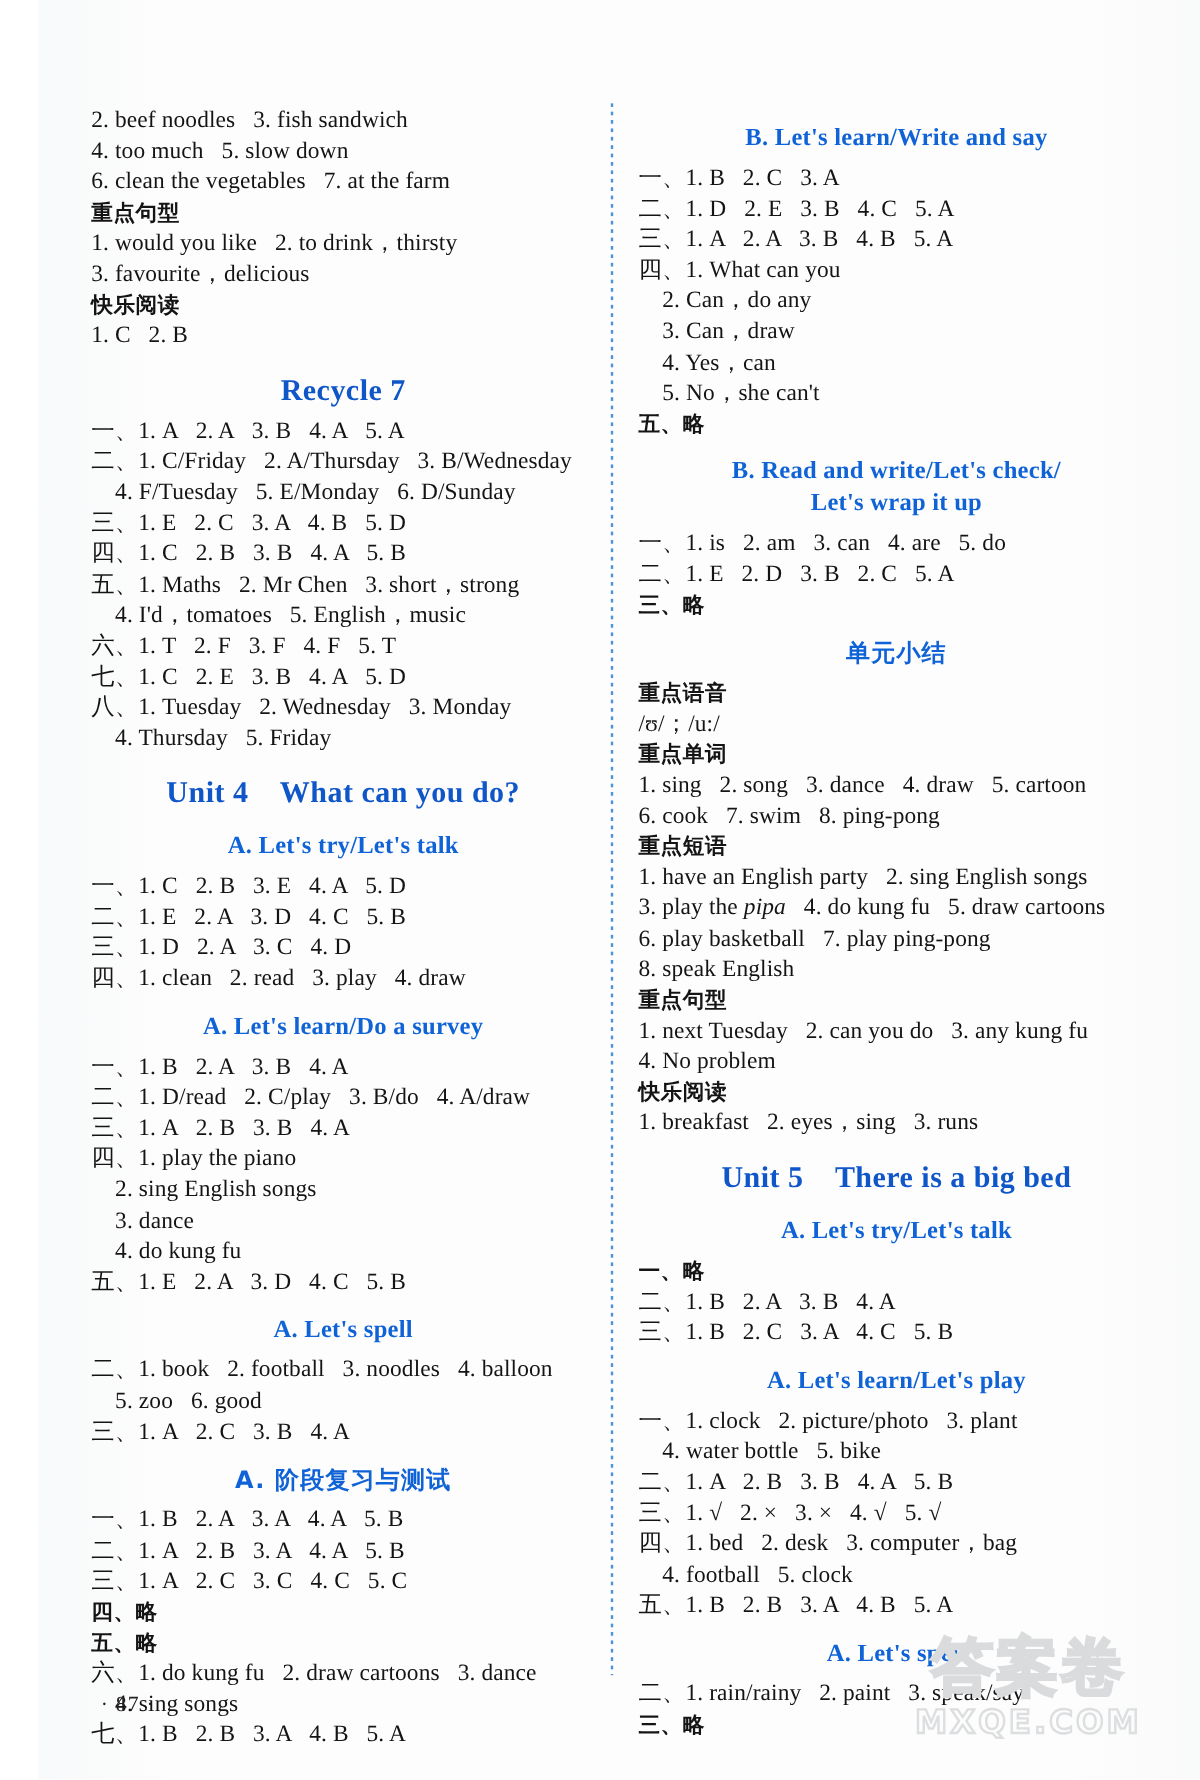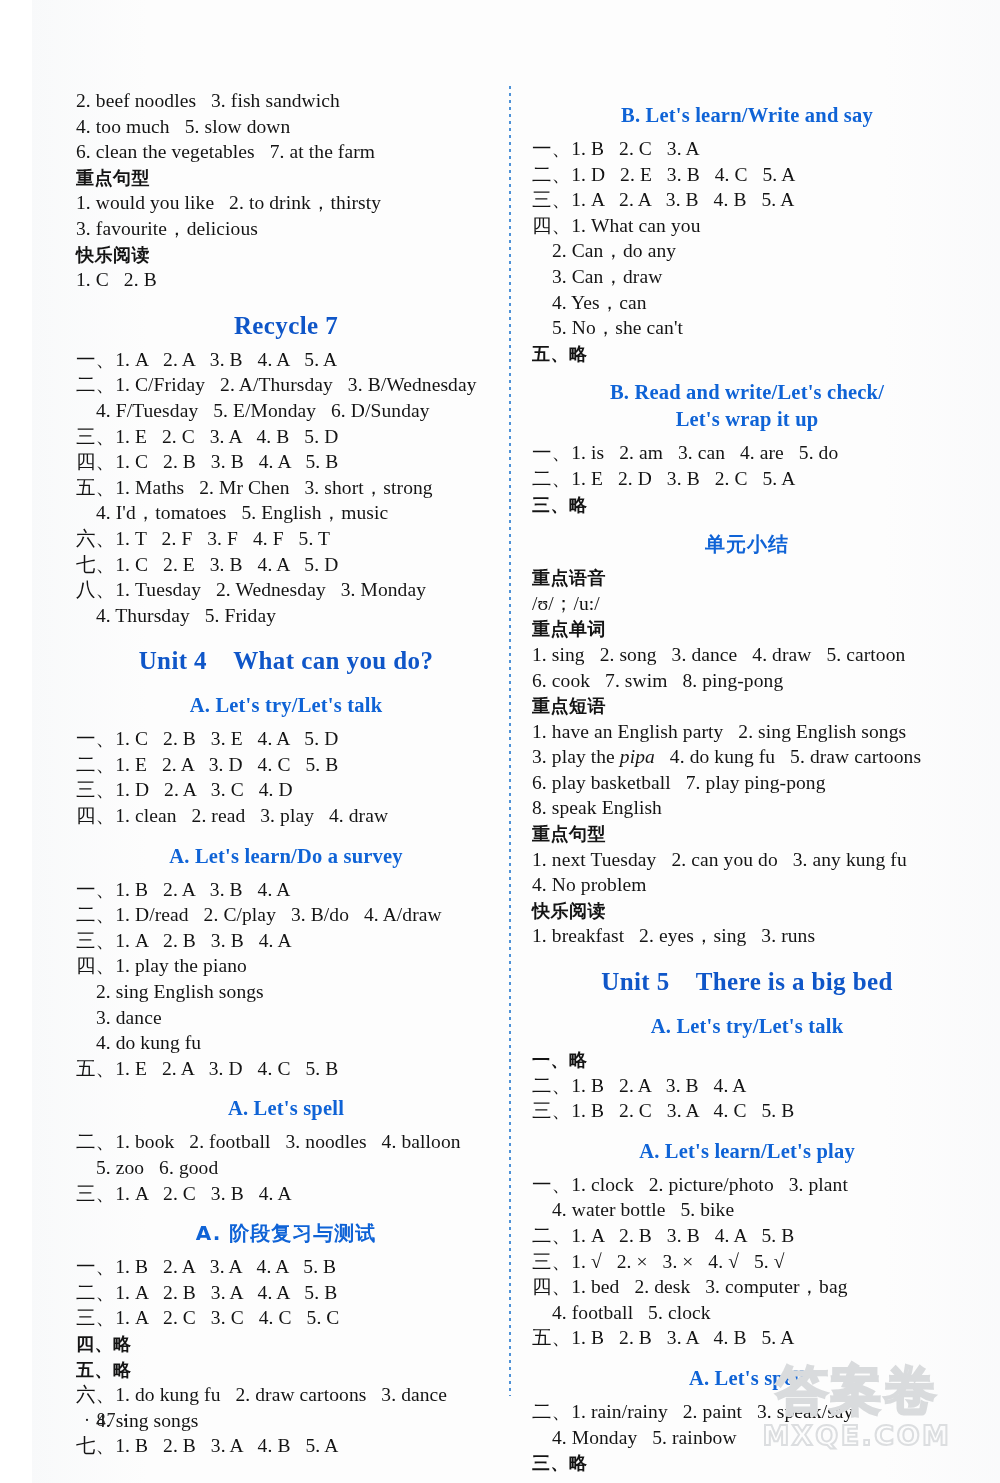--- a/index.html
+++ b/index.html
@@ -300,21 +300,20 @@
           <div class="line">    4. water bottle   5. bike</div>
           <div class="line">二、1. A   2. B   3. B   4. A   5. B</div>
           <div class="line">三、1. √   2. ×   3. ×   4. √   5. √</div>
           <div class="line">四、1. bed   2. desk   3. computer，bag</div>
           <div class="line">    4. football   5. clock</div>
           <div class="line">五、1. B   2. B   3. A   4. B   5. A</div>
         </div>
         <div class="sec-title">A. Let's spell</div>
         <div>
           <div class="line">二、1. rain/rainy   2. paint   3. speak/say</div>
-          <div class="line">    4. Monday   5. rainbow</div>
         </div>
         <div>
           <div class="line cn-label">三、略</div>
         </div>
       </div>
   </div>
 
   <div id="page-number">· 87 ·</div>
 
   <div id="watermark">

